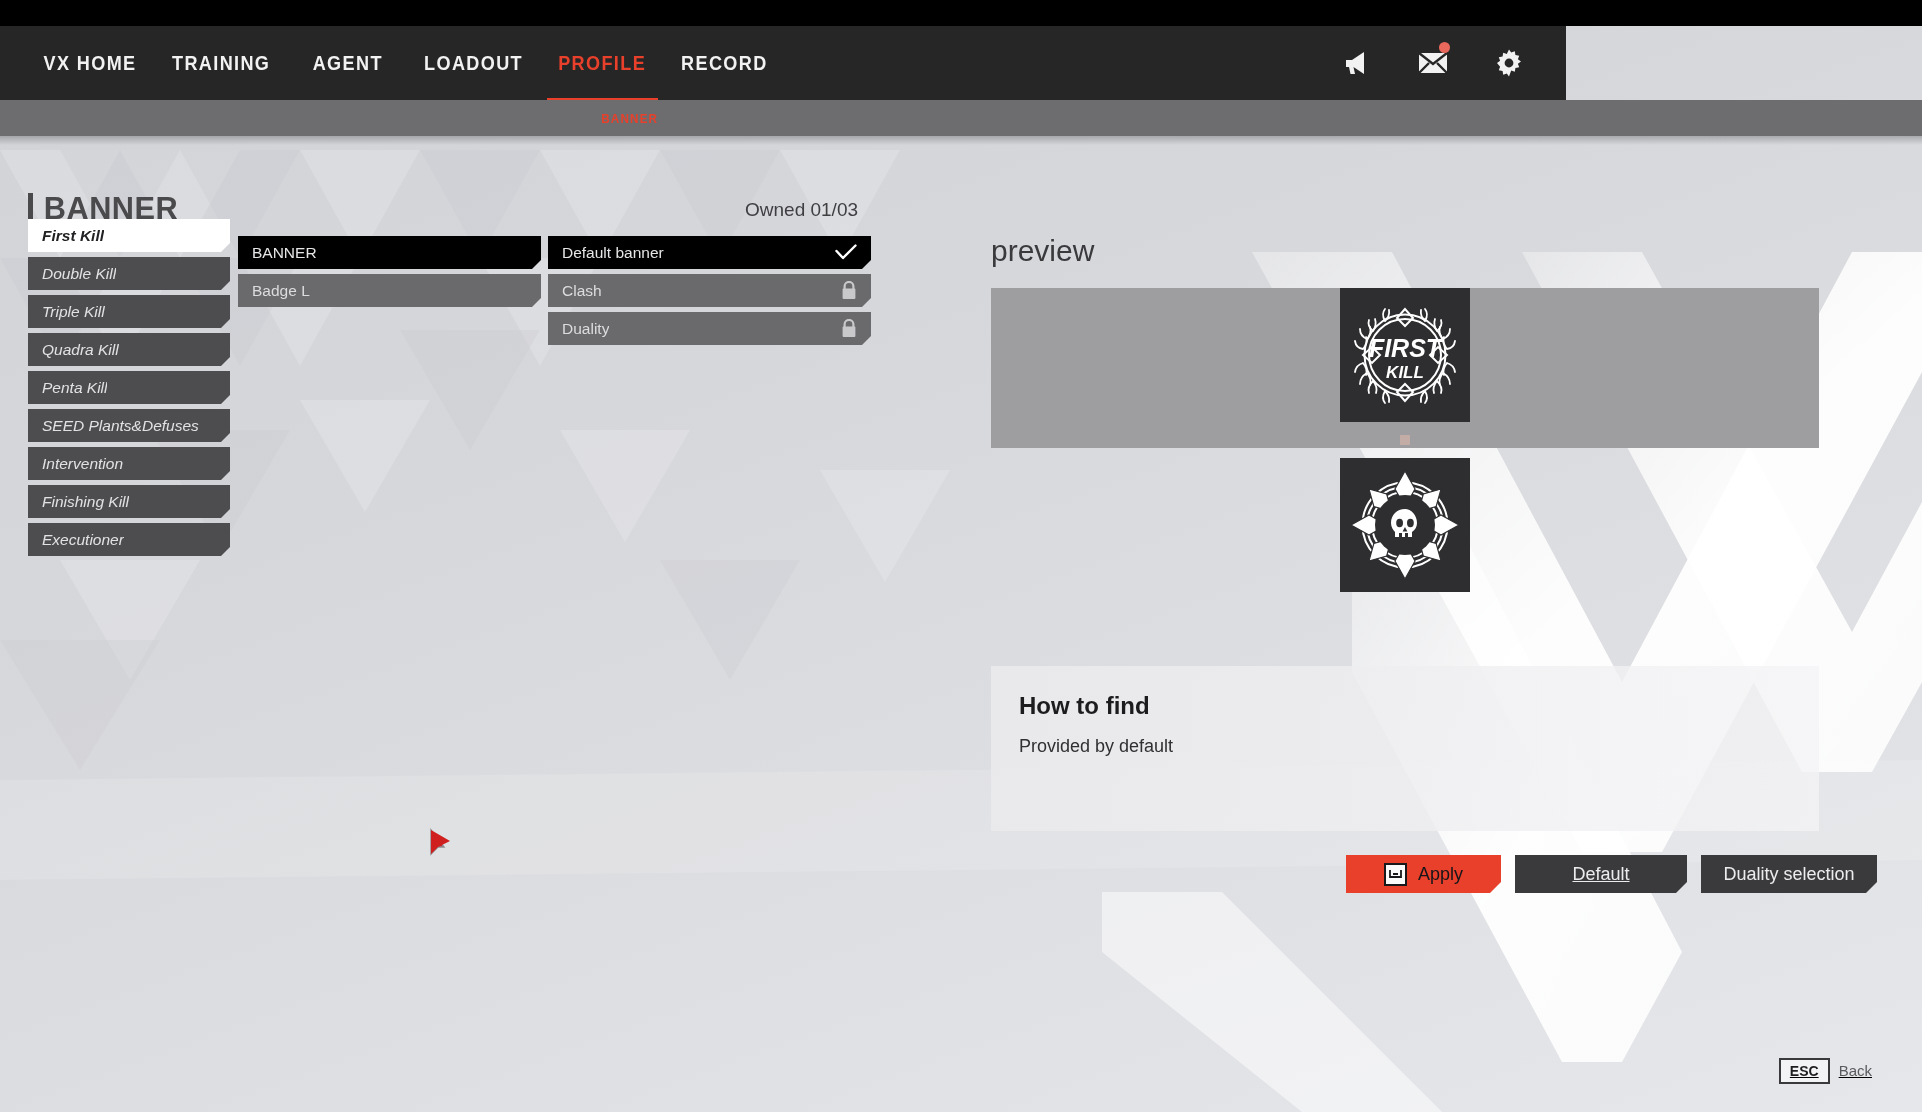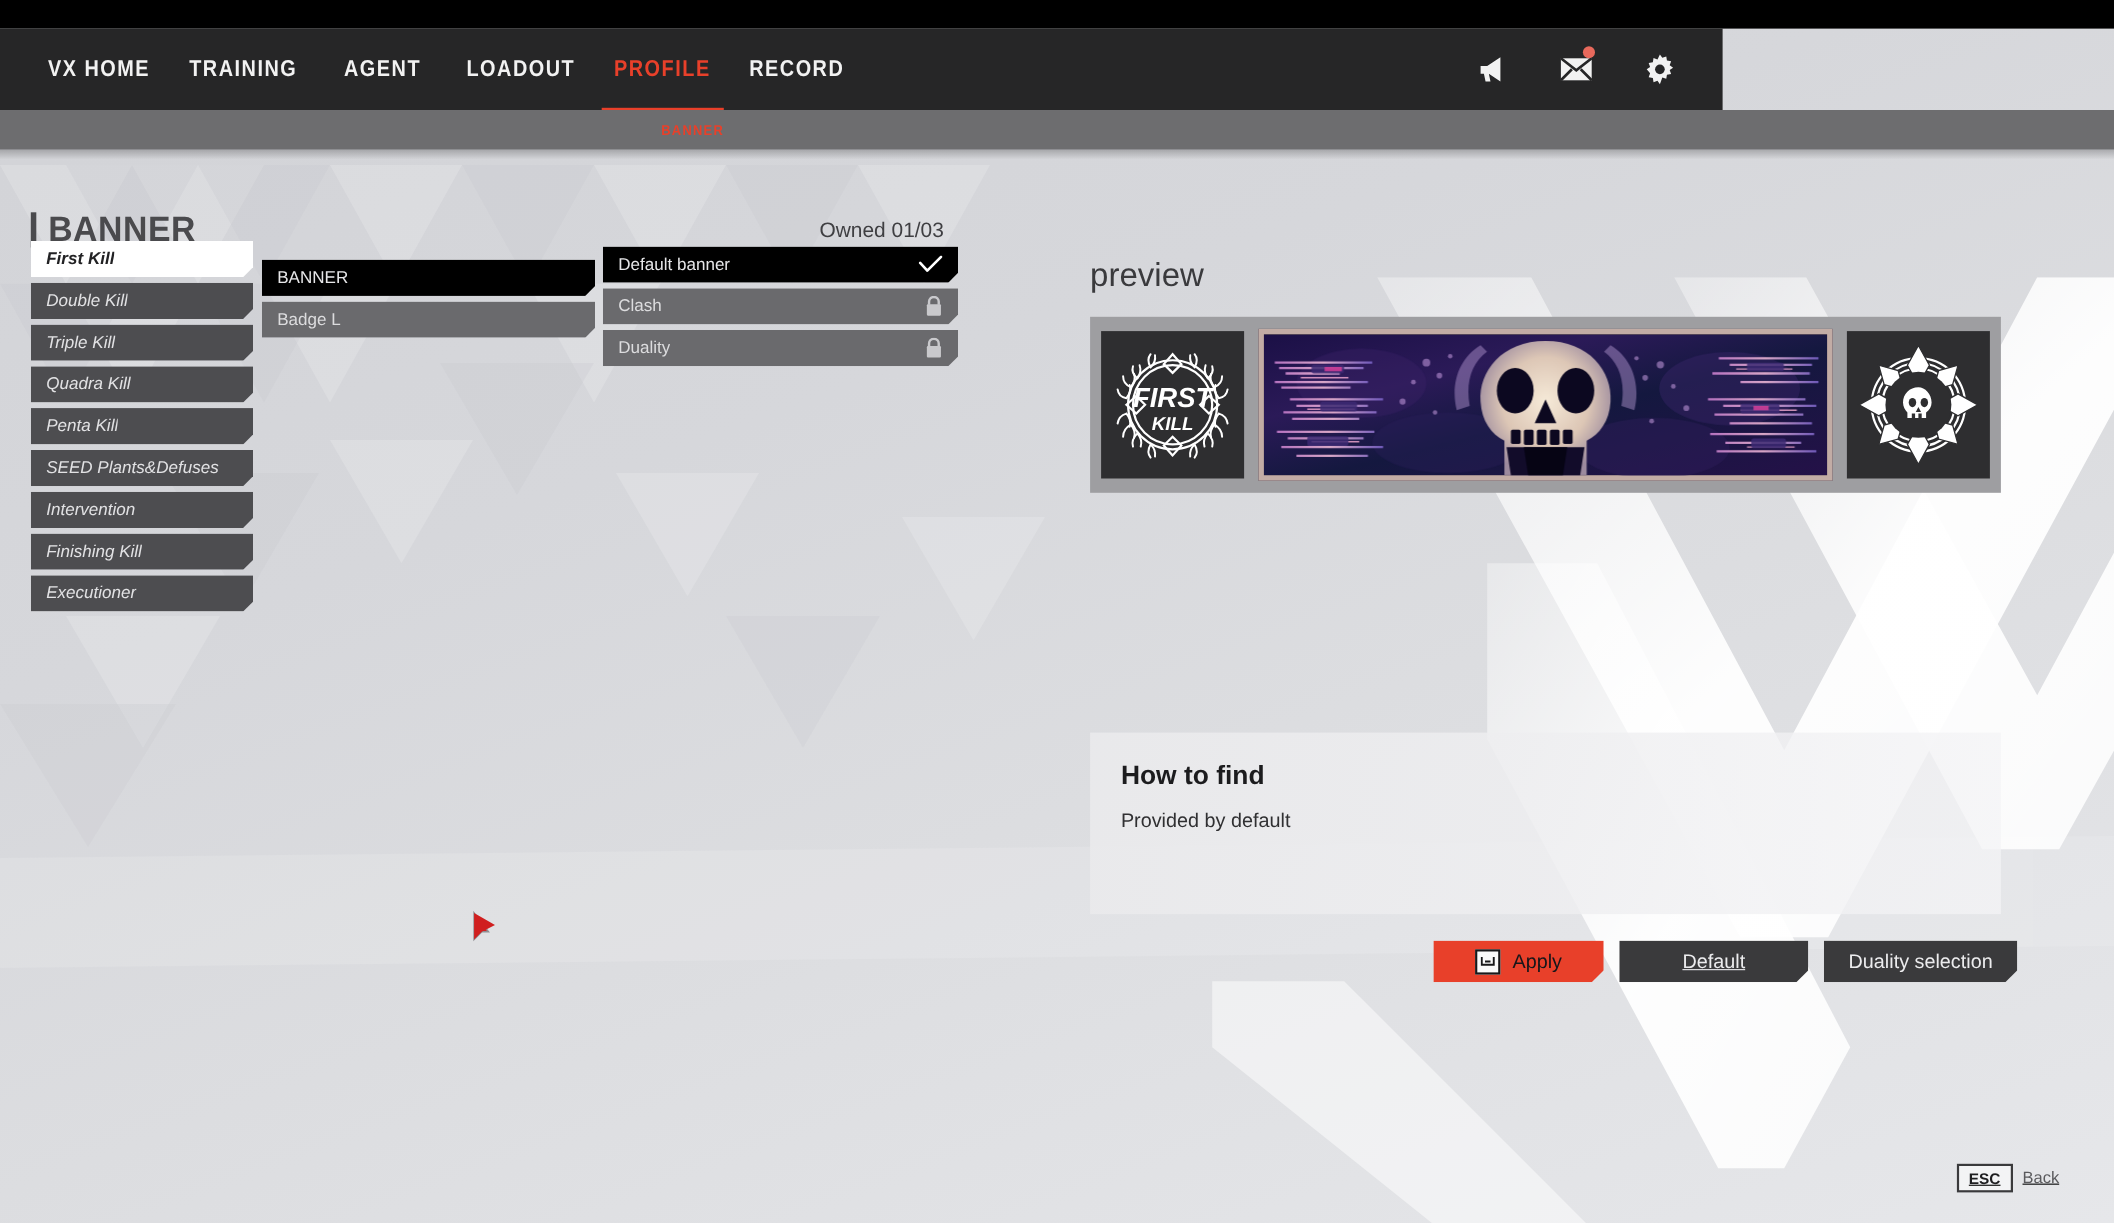--- a/index.html
+++ b/index.html
@@ -172,21 +172,21 @@
     left: 745px; top: 199px;
     font-size: 19px;
     color: #3f3f42;
     z-index: 10;
   }
 
   
   .col { position: absolute; z-index: 10; }
   #col-left  { left: 28px;  top: 219px; width: 202px; font-style: italic; }
   #col-mid   { left: 238px; top: 236px; width: 303px; }
-  #col-right { left: 548px; top: 224px; width: 323px; }
+  #col-right { left: 548px; top: 236px; width: 323px; }
 
   .opt-row {
     position: relative;
     height: 33px;
     margin-bottom: 5px;
     display: flex;
     align-items: center;
     padding: 0 14px;
     background: #4d4d50;
     color: #e2e2e4;
@@ -216,20 +216,21 @@
   #preview-panel {
     position: absolute;
     left: 991px; top: 288px;
     width: 828px; height: 160px;
     background: #9e9ea1;
     z-index: 10;
     display: flex;
     align-items: center;
     padding: 0 10px;
     gap: 13px;
+    flex-direction: column;
   }
   .badge-box {
     width: 130px; height: 134px;
     background: #2e2e30;
     display: flex; align-items: center; justify-content: center;
     flex: none;
   }
   #banner-art {
     flex: 1;
     height: 138px;
@@ -277,21 +278,21 @@
     align-items: center;
     justify-content: center;
     gap: 11px;
     padding: 0 22px;
     font-size: 18px;
     color: #ececee;
     background: #3a3a3c;
     cursor: pointer;
     clip-path: polygon(0 0, 100% 0, 100% calc(100% - 11px), calc(100% - 11px) 100%, 0 100%);
   }
-  .act-btn.primary { background: #e8402a; color: #16161a; }
+  .act-btn.primary { background: #e8402a; color: #16161a; margin-left: 43px; }
   #btn-apply { width: 155px; }
   #btn-default { width: 172px; text-decoration: underline; }
   #btn-random { width: 176px; }
   .key-glyph {
     width: 23px; height: 23px;
     background: #fafafa;
     border: 2px solid #18181a;
     display: flex; align-items: center; justify-content: center;
     flex: none;
   }

